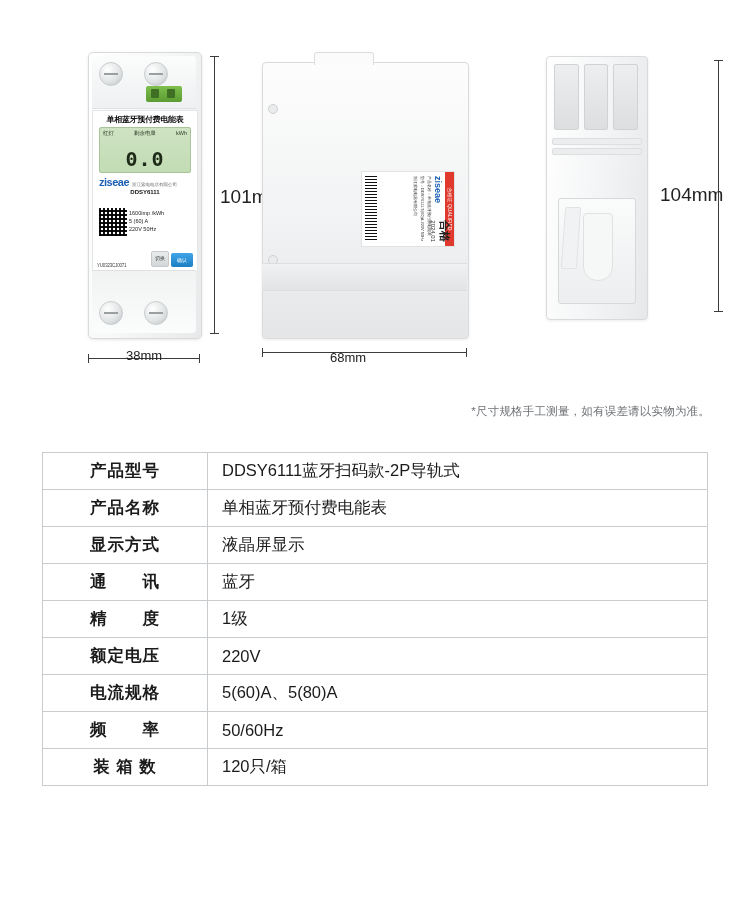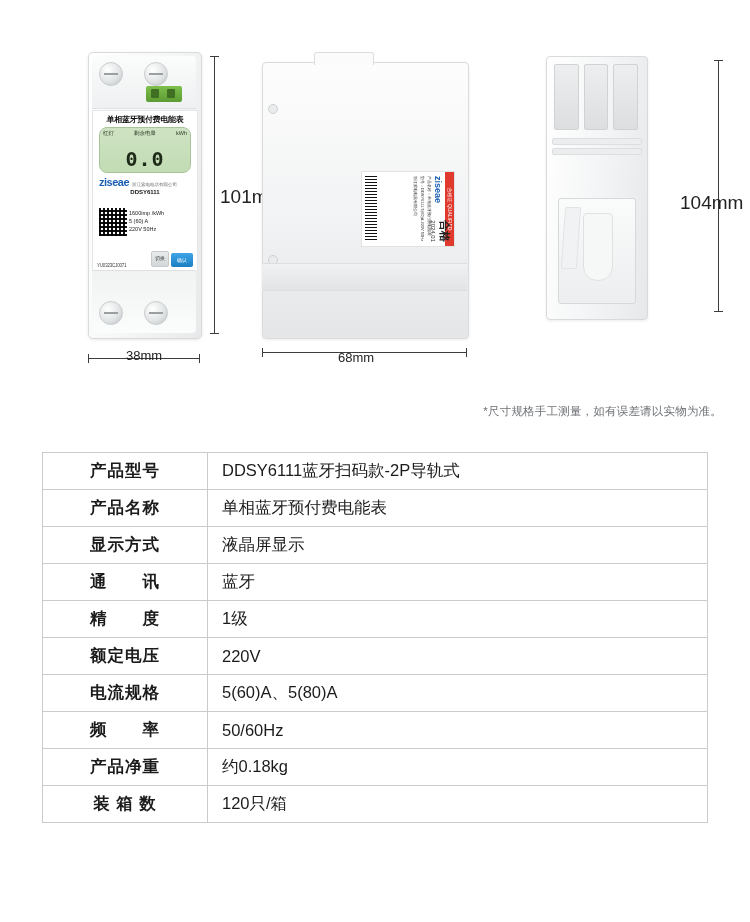--- a/index.html
+++ b/index.html
@@ -104,21 +104,21 @@
     color: #111;
     padding: 3px 0 2px;
     letter-spacing: -0.3px;
     font-weight: 700;
   }
   .lcd {
     margin: 0 6px;
     height: 44px;
     background: linear-gradient(180deg,#cfe3c3 0%,#c2dcb4 100%);
     border: 1px solid #a9c49a;
-    border-radius: 8px;
+    border-radius: 2px;
     position: relative;
   }
   .lcd-top {
     display: flex;
     justify-content: space-between;
     font-size: 5.5px;
     color: #2c3a26;
     padding: 2px 3px 0;
   }
   .lcd-digits {
@@ -408,21 +408,21 @@
   .dim-h::after { right: 0; }
   .dim-h-label {
     position: absolute;
     font-size: 13px;
     color: #222;
     white-space: nowrap;
   }
 
   .note {
     position: absolute;
-    right: 28px;
+    right: 40px;
     top: 404px;
     font-size: 11.5px;
     color: #6f7276;
     letter-spacing: 0.2px;
   }
 
   
   .spec-table-wrap {
     position: absolute;
     left: 42px;
@@ -517,36 +517,36 @@
       <div class="lbl-lines">产品名称：单相蓝牙预付费电能表</div>
       <div class="lbl-lines">型号：DDSY6111  5(60)A  220V 50Hz</div>
       <div class="lbl-lines">浙江紫电电器有限公司</div>
       <div class="lbl-big">合格</div>
       <div class="lbl-date">2024.01</div>
       <div class="lbl-bc"></div>
     </div>
   </div>
 
   <div class="dim-h" style="left:262px; top:352px; width:205px;"></div>
-  <div class="dim-h-label" style="left:338px; top:350px;">68mm</div>
+  <div class="dim-h-label" style="left:330px; top:350px;">68mm</div>
 
   <div class="back-view">
     <div class="bv-body"></div>
     <div class="bv-slots">
         <i></i>
         <i></i>
         <i></i>
       </div>
     <div class="bv-ridge r1"></div>
     <div class="bv-ridge r2"></div>
     <div class="bv-clip"></div>
   </div>
 
   <div class="dim-v" style="left:718px; top:60px; height:252px;"></div>
-  <div class="dim-v-label" style="left:660px; top:192px;margin-left:20px;">104mm</div>
+  <div class="dim-v-label" style="left:660px; top:184px;">104mm</div>
 
   <div class="note">*尺寸规格手工测量，如有误差请以实物为准。</div>
 </div>
 
 <div class="spec-table-wrap">
   <table class="spec">
     <tbody>
       <tr>
         <td class="k">产品型号</td>
         <td class="v">DDSY6111蓝牙扫码款-2P导轨式</td>
@@ -573,22 +573,18 @@
       </tr>
       <tr>
         <td class="k">电流规格</td>
         <td class="v">5(60)A、5(80)A</td>
       </tr>
       <tr>
         <td class="k">频　　率</td>
         <td class="v">50/60Hz</td>
       </tr>
       <tr>
-        <td class="k">产品净重</td>
-        <td class="v">约0.18kg</td>
-      </tr>
-      <tr>
         <td class="k">装 箱 数</td>
         <td class="v">120只/箱</td>
       </tr>
     </tbody>
   </table>
 </div>
 
 </body></html>

